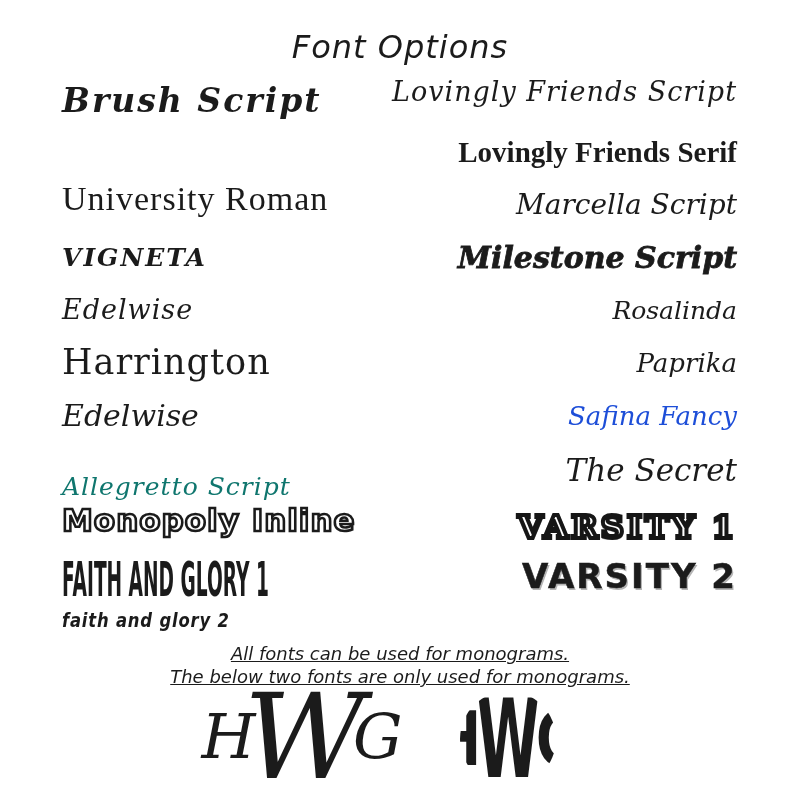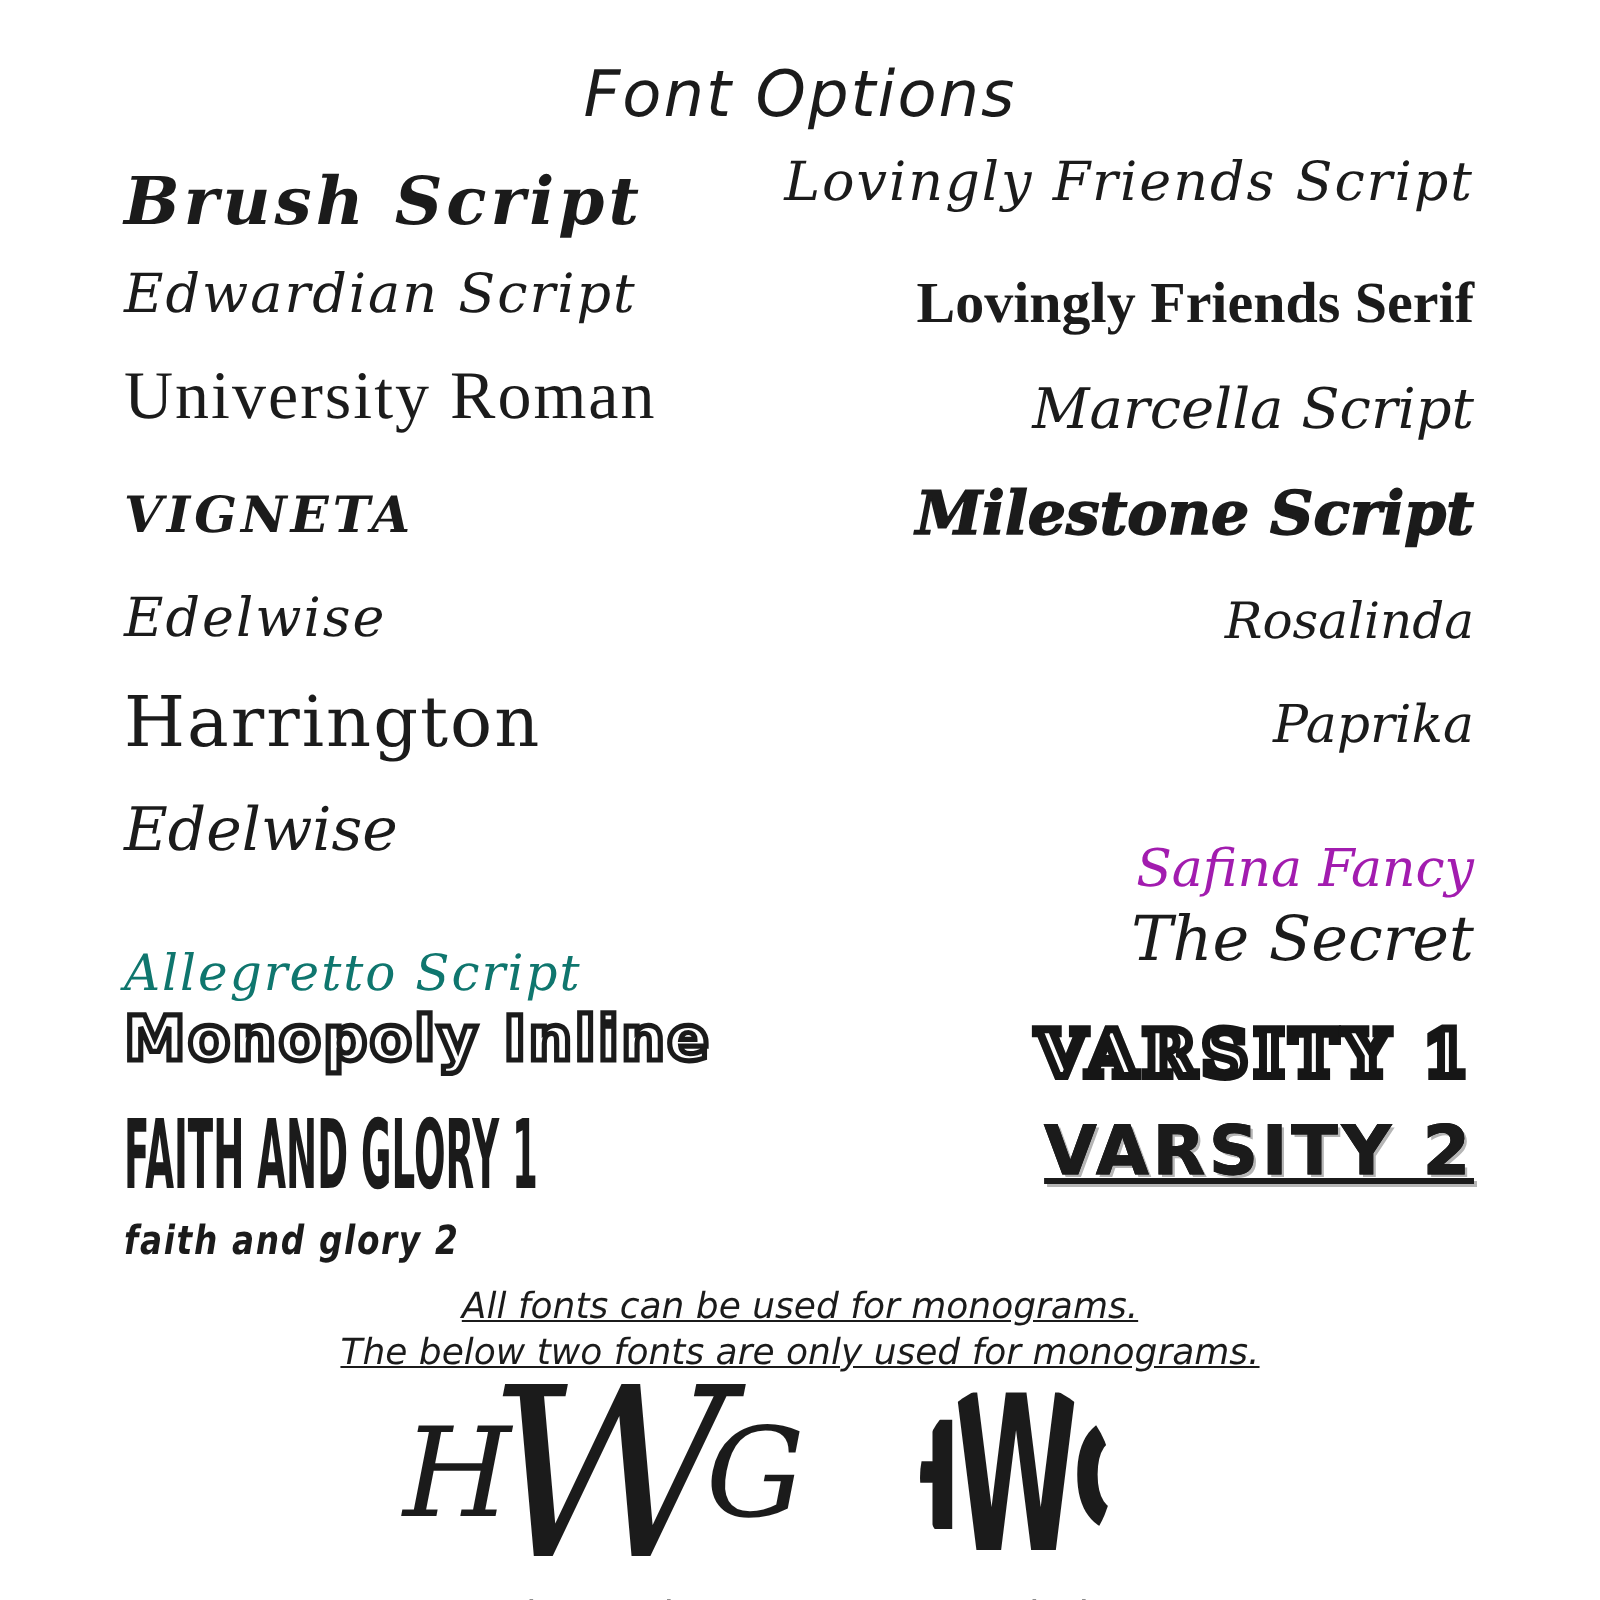--- a/index.html
+++ b/index.html
@@ -32,24 +32,24 @@
   .f-faith1     { top:527px; font:700 30px "DejaVu Sans", sans-serif; transform:scale(0.62,1.6); transform-origin:left top; }
   .f-faith2     { top:584px; font:italic 700 20px "DejaVu Sans", sans-serif; transform:scaleX(0.82); transform-origin:left top; letter-spacing:1px; }
 
   
   .f-lovscript  { top:52px;  font:italic 400 27px "DejaVu Serif", serif; letter-spacing:1px; }
   .f-lovserif   { top:112px; font:700 29px "Liberation Serif", serif; }
   .f-marcella   { top:164px; font:italic 400 28px "DejaVu Serif", serif; }
   .f-milestone  { top:216px; font:italic 700 30px "DejaVu Serif", serif; -webkit-text-stroke:0.8px #1b1b1b; }
   .f-rosalinda  { top:272px; font:italic 400 25px "DejaVu Serif", serif; }
   .f-paprika    { top:324px; font:italic 400 26px "DejaVu Serif", serif; }
-  .f-safina     { top:396px; font:italic 400 26px "DejaVu Serif", serif; color:#a21caf;text-align:right; }
+  .f-safina     { top:377px; font:italic 400 26px "DejaVu Serif", serif; color:#1d4ed8;text-align:right; }
   .f-secret     { top:428px; font:italic 400 31px "DejaVu Serif", serif; }
   .f-varsity1   { top:484px; font:700 32px "DejaVu Serif", serif; letter-spacing:3px; }
-  .f-varsity2   { top:532px; font:700 34px "DejaVu Sans", sans-serif; letter-spacing:2px;text-decoration:underline; }
+  .f-varsity2   { top:532px; font:700 34px "DejaVu Sans", sans-serif; letter-spacing:2px; }
   .f-bushel     { top:582px; font:italic 700 28px "DejaVu Serif", serif; }
 
   
   @supports (-webkit-text-stroke: 1px #000) {
     .f-monopoly { color:#fff; -webkit-text-stroke:2.6px #1b1b1b; }
     .f-varsity1 { color:#fff; -webkit-text-stroke:4px #161616;
                   text-shadow:-1.5px -1.5px 0 #9a9a9a, 1.5px -1.5px 0 #9a9a9a,
                               -1.5px 1.5px 0 #9a9a9a, 1.5px 1.5px 0 #9a9a9a; }
     .f-varsity2 { -webkit-text-stroke:0.5px #1b1b1b;
                   text-shadow:1.5px 1.5px 0 #b5b5b5; }
@@ -87,21 +87,20 @@
   .mono-label.circle { left:445px; width:164px; }
 </style>
 </head>
 <body>
 
 <div class="page">
 
   <div class="title">Font Options</div>
 
   <div class="item colL f-brush">Brush Script</div>
-  <div class="item colL f-edwardian">Edwardian Script</div>
   <div class="item colL f-university">University Roman</div>
   <div class="item colL f-vigneta">VIGNETA</div>
   <div class="item colL f-sugarbush">Edelwise</div>
   <div class="item colL f-harrington">Harrington</div>
   <div class="item colL f-edelwise">Edelwise</div>
   <div class="item colL f-allegretto">Allegretto Script</div>
   <div class="item colL f-monopoly">Monopoly Inline</div>
   <div class="item colL f-faith1">FAITH AND GLORY 1</div>
   <div class="item colL f-faith2">faith and glory 2</div>
 

